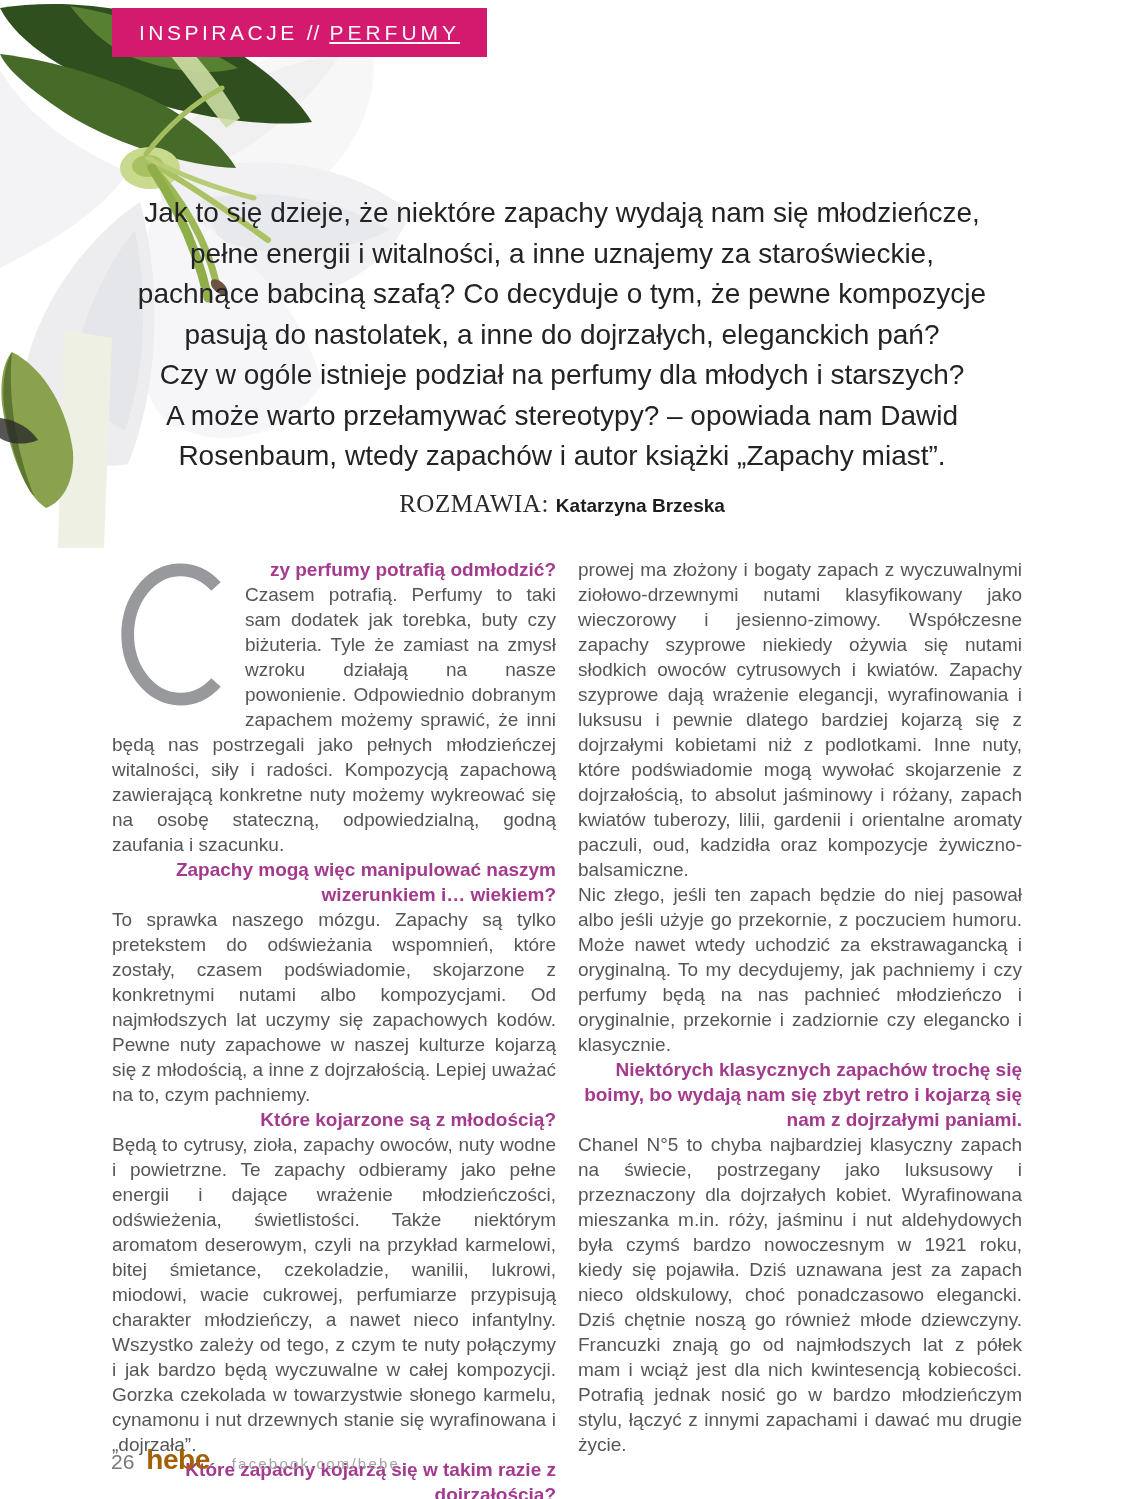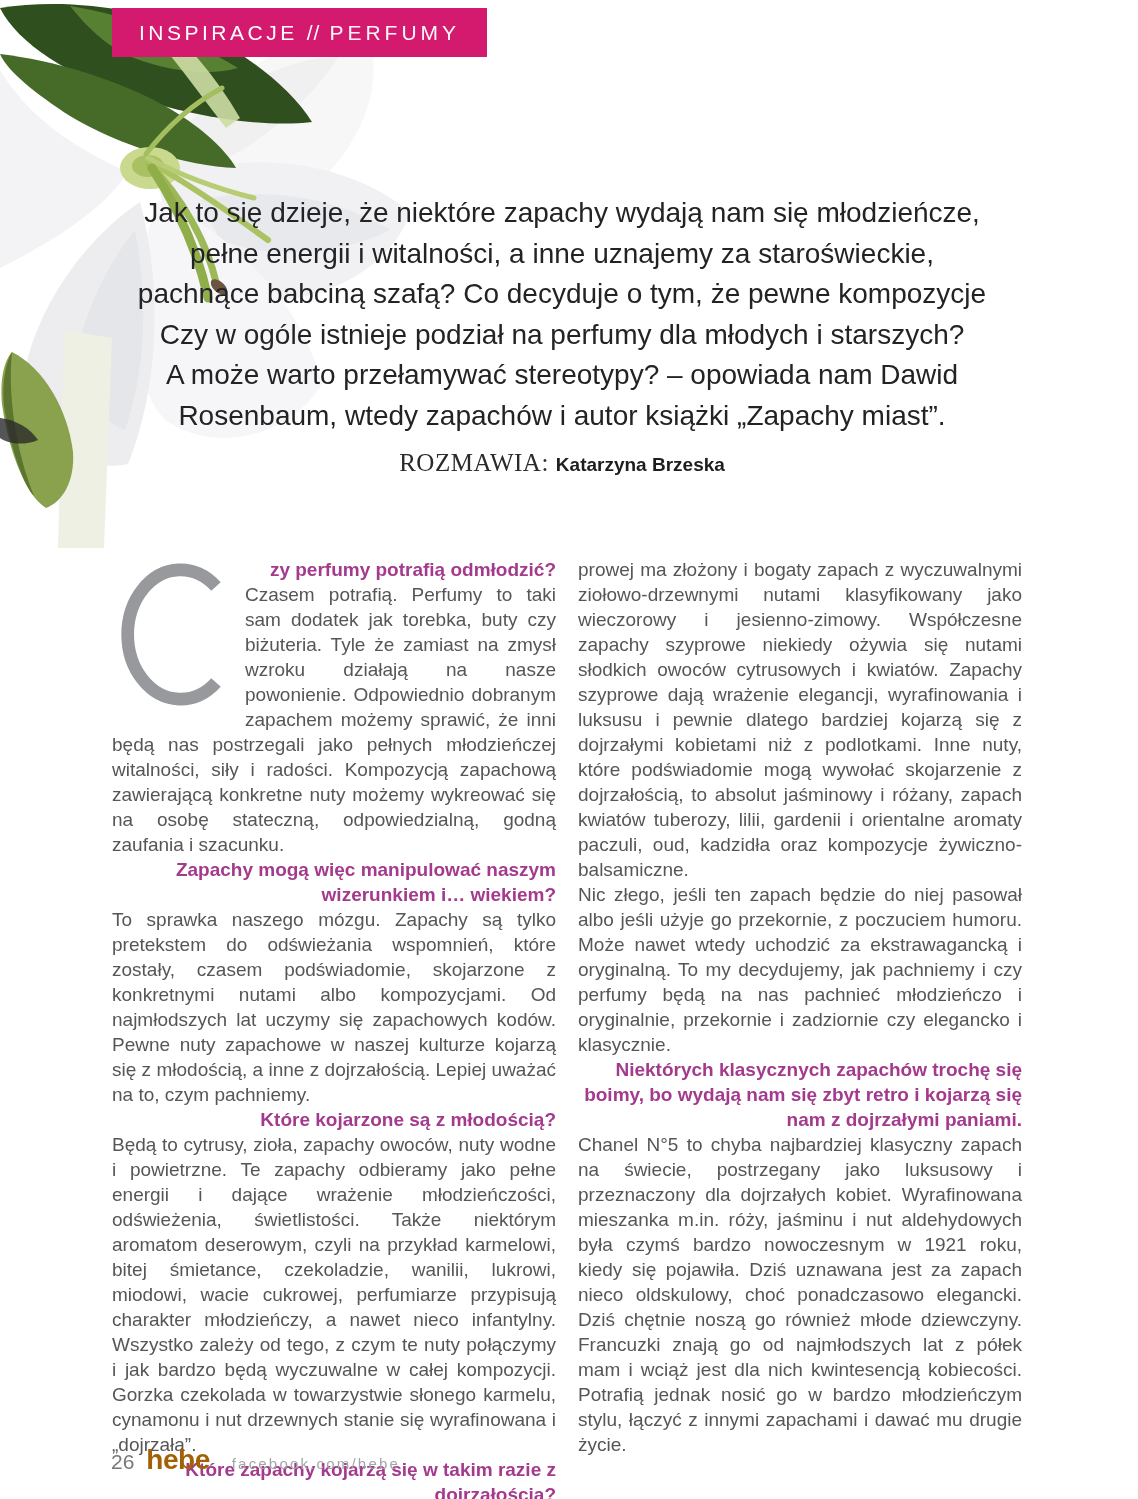--- a/index.html
+++ b/index.html
@@ -15,21 +15,21 @@
   .lily{position:absolute;left:0;top:0;width:432px;height:548px;z-index:1;}
   
   .badge{
     position:absolute;left:112px;top:8px;height:49px;z-index:3;
     background:var(--pink,#d41a6e);
     display:flex;align-items:center;padding:0 27px;
     color:#fff;font-size:21px;white-space:nowrap;
   }
   .badge .b-section{font-weight:400;letter-spacing:3.5px;}
   .badge .b-sep{font-weight:400;margin:0 9px;letter-spacing:1px;}
-  .badge .b-topic{font-weight:400;letter-spacing:4px;opacity:.96;}
+  .badge .b-topic{font-weight:400;letter-spacing:4px;opacity:.96;text-decoration:underline;}
   
   .intro{
     position:absolute;left:112px;top:193px;width:900px;z-index:2;
     text-align:center;color:#232325;
     font-size:28px;line-height:40.5px;font-weight:400;
   }
   .intro-line{white-space:nowrap;}
   .byline{margin-top:7px;font-size:19px;color:#1d1d1f;}
   .byline .b-label{
     font-family:"Liberation Serif","DejaVu Serif",serif;
@@ -108,20 +108,21 @@
     <span class="b-section">INSPIRACJE</span>
     <span class="b-sep">//</span>
     <span class="b-topic">PERFUMY</span>
   </div>
 
   <div class="intro">
     <div>
         <div class="intro-line">Jak to się dzieje, że niektóre zapachy wydają nam się młodzieńcze,</div>
         <div class="intro-line">pełne energii i witalności, a inne uznajemy za staroświeckie,</div>
         <div class="intro-line">pachnące babciną szafą? Co decyduje o tym, że pewne kompozycje</div>
+        <div class="intro-line">pasują do nastolatek, a inne do dojrzałych, eleganckich pań?</div>
         <div class="intro-line">Czy w ogóle istnieje podział na perfumy dla młodych i starszych?</div>
         <div class="intro-line">A może warto przełamywać stereotypy? – opowiada nam Dawid</div>
         <div class="intro-line">Rosenbaum, wtedy zapachów i autor książki „Zapachy miast”.</div>
       </div>
     <div class="byline">
       <span class="b-label">ROZMAWIA:</span><span class="b-name">Katarzyna Brzeska</span>
     </div>
   </div>
 
   <div class="columns">

